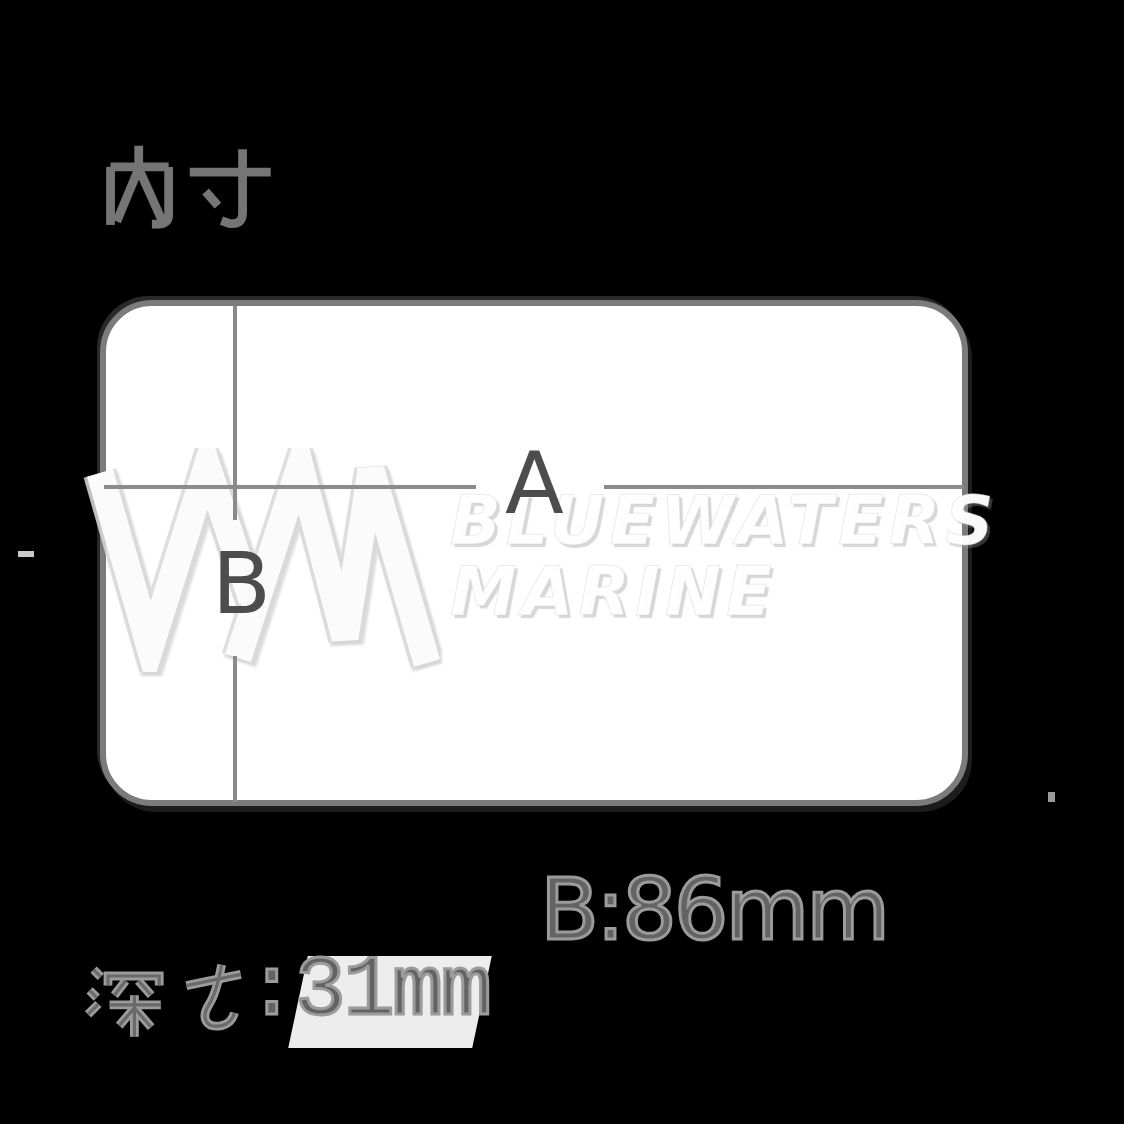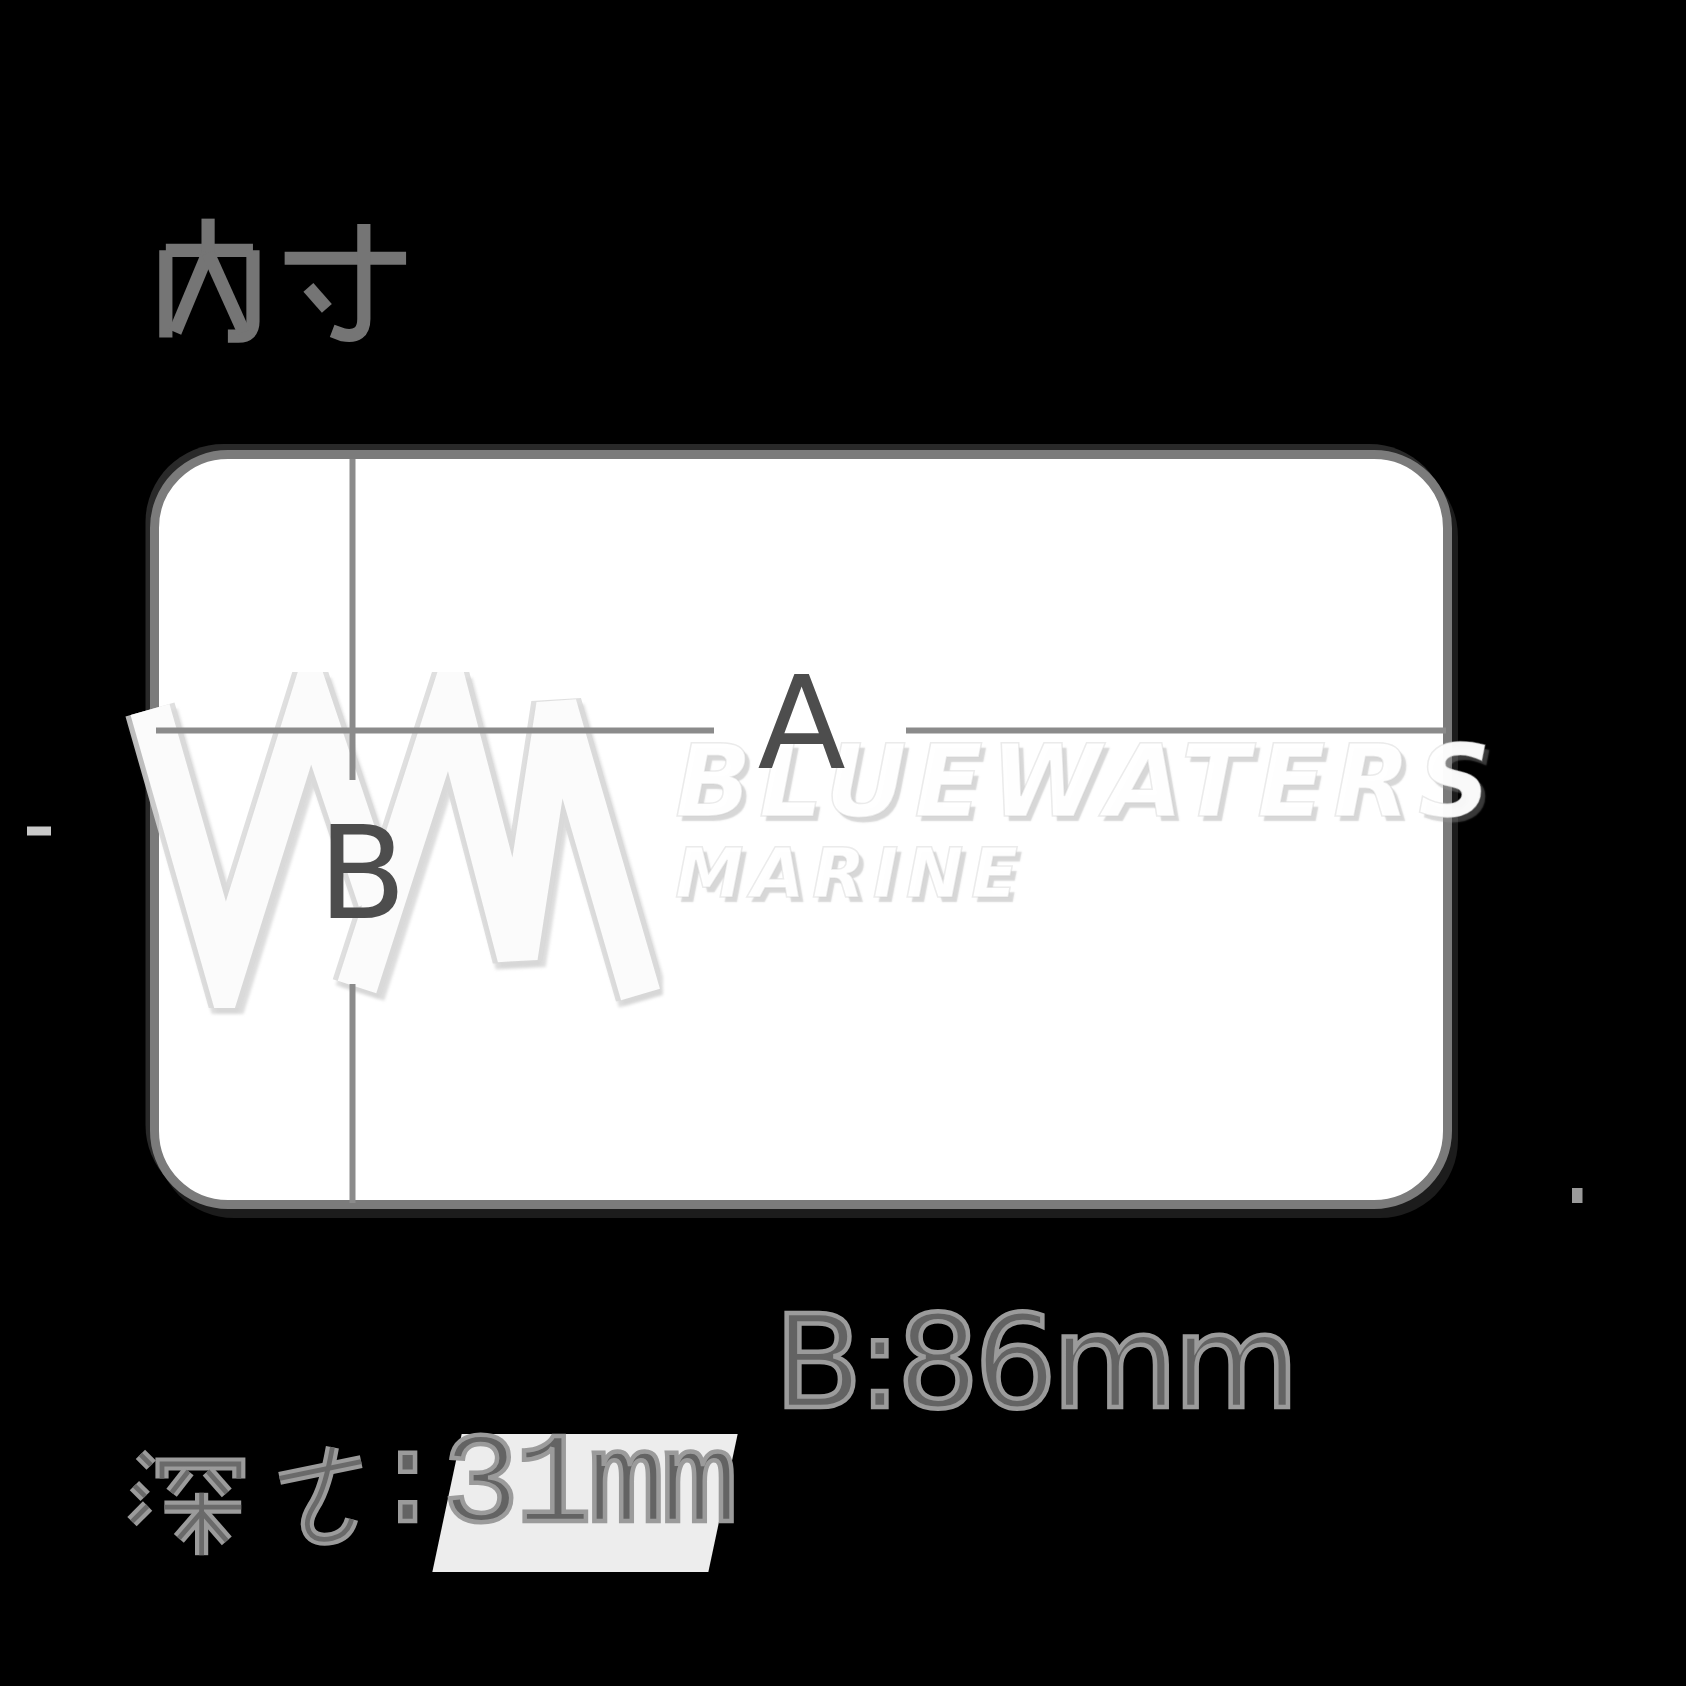--- a/index.html
+++ b/index.html
@@ -27,21 +27,21 @@
 
   
   .wm-text{
     position:absolute;left:450px;top:489px;z-index:2;
     font-style:italic;font-weight:bold;line-height:.98;
     color:rgba(255,255,255,.97);letter-spacing:5px;
     text-shadow:3px 3px 1px rgba(150,150,150,.38);
     -webkit-text-stroke:1px rgba(205,205,205,.4);
   }
   .wm-line1{font-size:67px;}
-  .wm-line2{font-size:46px;margin-top:5px;}
+  .wm-line2{font-size:67px;margin-top:5px;}
 
   
   .vline,.hline{position:absolute;background:#8b8b8b;z-index:3;}
   .v1{left:233px;top:306px;width:4px;height:214px;}
   .v2{left:233px;top:656px;width:4px;height:146px;}
   .h1{left:104px;top:485px;width:372px;height:4px;}
   .h2{left:604px;top:485px;width:360px;height:4px;}
 
   
   .axis-label{position:absolute;z-index:4;color:#4d4d4d;font-size:86px;line-height:1;
@@ -50,21 +50,21 @@
   .label-b{left:212px;top:540px;}
 
   
   .white-patch{position:absolute;left:298px;top:956px;width:184px;height:92px;
                background:rgba(255,255,255,.93);transform:skewX(-12deg);z-index:1;}
 
   
   .dim{position:absolute;z-index:2;font-size:86px;line-height:1;letter-spacing:-3px;
        color:#636363;-webkit-text-stroke:3px #9b9b9b;font-family:"DejaVu Sans",sans-serif;}
   .dim-a{left:82px;top:866px;}
-  .dim-b{left:516px;top:866px;}
+  .dim-b{left:540px;top:866px;}
   .dim-depth{left:246px;top:948px;font-family:Liberation Mono, monospace;}
 
   
   .depth-kanji{position:absolute;left:84px;top:958px;width:168px;height:84px;z-index:2;}
   .depth-kanji .outer{fill:none;stroke:#9b9b9b;stroke-width:11;stroke-linecap:butt;stroke-linejoin:miter;}
   .depth-kanji .inner{fill:none;stroke:#6a6a6a;stroke-width:4;stroke-linecap:butt;stroke-linejoin:miter;}
 
   
   .artifact{position:absolute;z-index:0;}
   .a1{left:18px;top:551px;width:16px;height:6px;background:#c9c9c9;}

